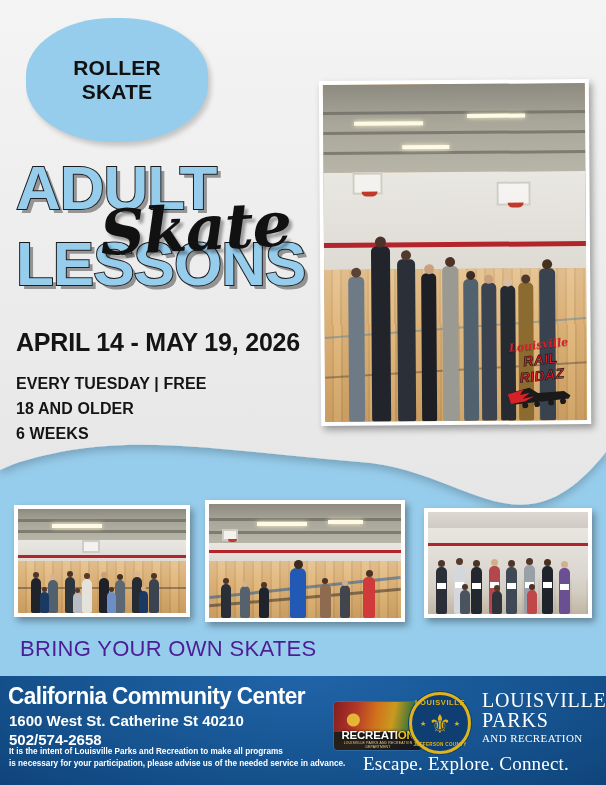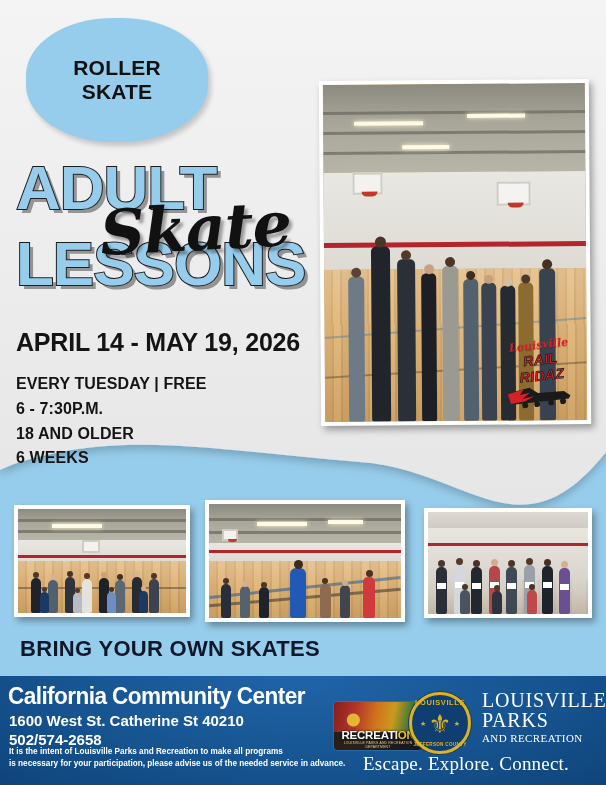--- a/index.html
+++ b/index.html
@@ -146,21 +146,21 @@
     font-family:"Liberation Sans", sans-serif; font-weight:800; font-style:italic;
     color:#d62128; font-size:14px; text-align:center; letter-spacing:.4px;
     -webkit-text-stroke:.6px #111;
   }
   .rr-skate { position:relative; width:100%; height:22px; margin-top:1px; }
 
   
   .tagline-wrap { position:absolute; left:0; top:636px; width:606px; height:36px; }
   .bring {
     position:absolute; left:20px; top:0px;
-    font-size:22px; font-weight:700; color:#0f172a; letter-spacing:.3px;
+    font-size:22px; font-weight:400; color:#4c1d95; letter-spacing:.3px;
     white-space:nowrap;
   }
   .protective {
     position:absolute; left:312px; top:2px;
     font-size:18px; font-weight:800; color:#12365f; letter-spacing:-.1px;
     white-space:nowrap;
   }
 
   
   .footer {
@@ -288,21 +288,20 @@
   <div class="headline">
     <div class="hl-word hl-adult">ADULT</div>
     <div class="hl-word hl-lessons">LESSONS</div>
     <div class="hl-script">Skate</div>
   </div>
 
   <div class="date-line">APRIL 14 - MAY 19, 2026</div>
 
   <div class="details">
     <div>EVERY TUESDAY | FREE</div>
-    <div>6 - 7:30P.M.</div>
     <div>18 AND OLDER</div>
     <div>6 WEEKS</div>
   </div>
 
   <div class="photo-frame photo-main">
     <div class="gym">
       <div class="ceiling"></div>
       <div class="beam" style="left:0; top:8%; width:100%;"></div>
       <div class="beam" style="left:0; top:14%; width:100%;"></div>
       <div class="beam" style="left:0; top:20%; width:100%;"></div>

